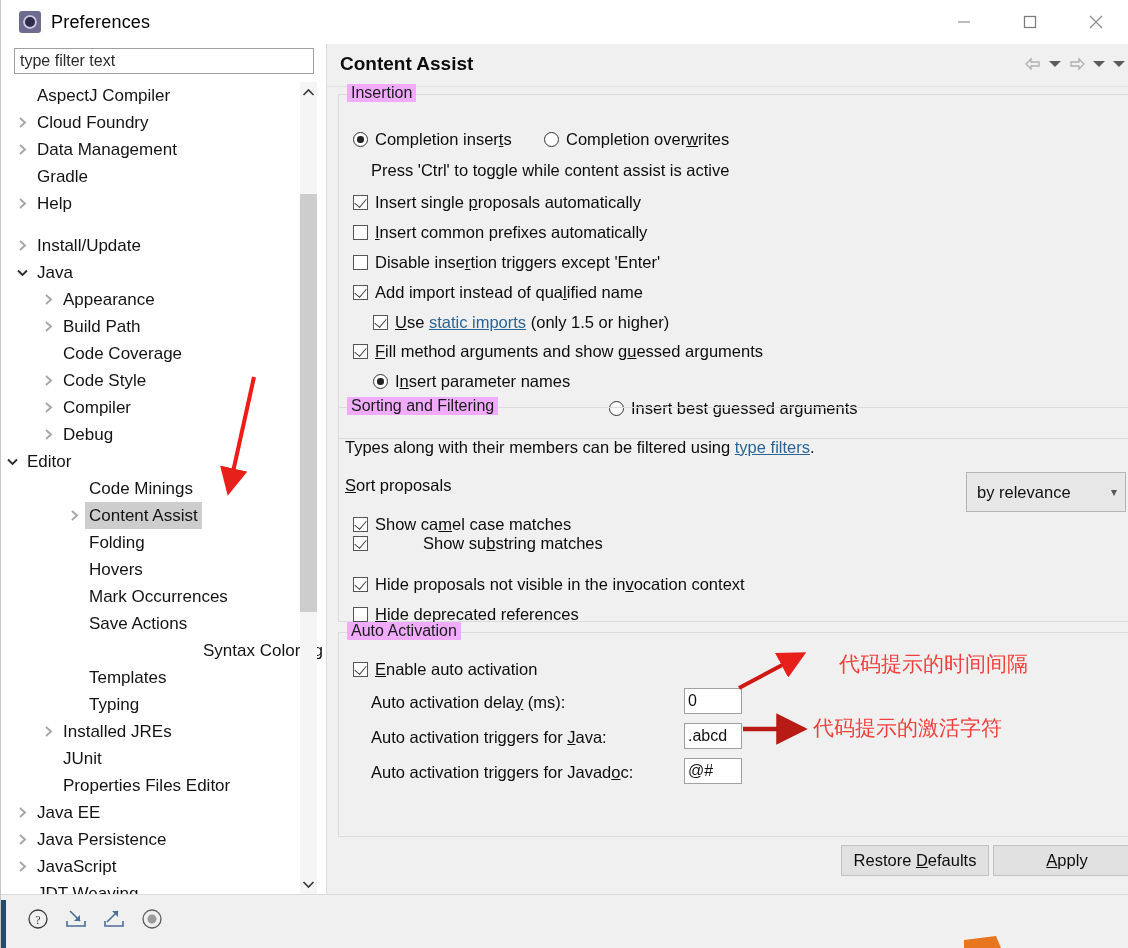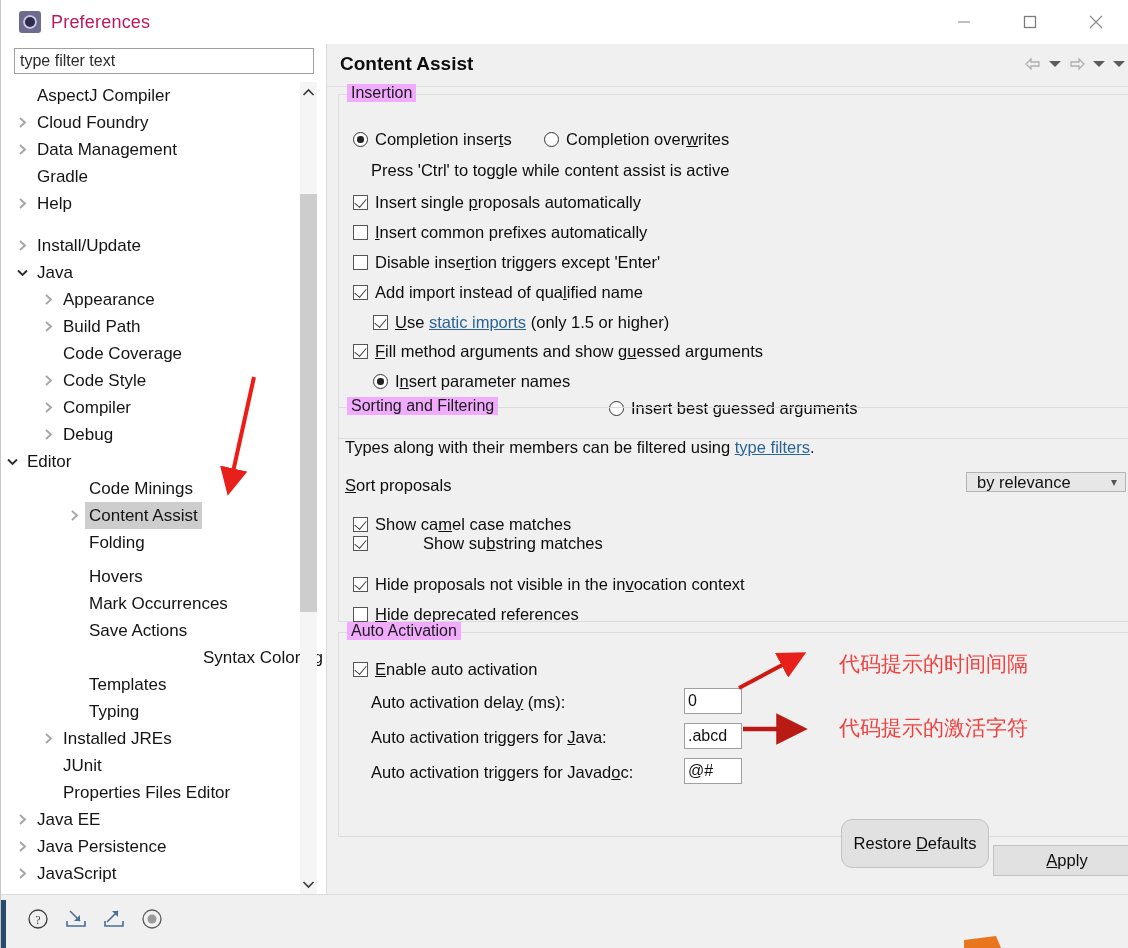--- a/index.html
+++ b/index.html
@@ -30,21 +30,21 @@
     position: relative;
     flex: 0 0 auto;
   }
   .title-icon::before {
     content: ""; position: absolute; left: 4px; top: 4px;
     width: 14px; height: 14px; border-radius: 50%;
     background: #2f2b4d;
     box-shadow: 0 0 0 2px #c9c7dd inset;
   }
   .title-text {
-    font-size: 18px; color: #be185d; letter-spacing: .2px;
+    font-size: 18px; color: #000000; letter-spacing: .2px;
   }
   .win-btns {
     margin-left: auto; display: flex; height: 44px;
   }
   .win-btn {
     width: 66px; height: 44px; display: flex; align-items: center; justify-content: center;
     color: #9a9a9a;
   }
   .win-btn svg { display: block; }
 
@@ -321,21 +321,21 @@
             <svg width="9" height="13" viewBox="0 0 9 13">
               <polyline points="2,2 7,6.5 2,11" fill="none" stroke="#a6a6a6" stroke-width="1.9"></polyline>
             </svg>
           </span>
           <span class="tree-label">Content Assist</span>
         </div>
         <div class="tree-item" style="padding-left: 62px;">
           <span class="tw"></span>
           <span class="tree-label">Folding</span>
         </div>
-        <div class="tree-item" style="padding-left: 62px; margin-top: 7px;">
+        <div class="tree-item" style="padding-left: 62px;">
           <span class="tw"></span>
           <span class="tree-label">Hovers</span>
         </div>
         <div class="tree-item" style="padding-left: 62px;">
           <span class="tw"></span>
           <span class="tree-label">Mark Occurrences</span>
         </div>
         <div class="tree-item" style="padding-left: 62px; align-items: center;">
           <span class="tw"></span>
           <span class="tree-label">Save Actions</span>
@@ -501,21 +501,21 @@
 
       <div class="row" style="left:6px; top:30px;">
         <span>Types along with their members can be filtered using&nbsp;</span>
           <span class="link">type filters</span>
           <span>.</span>
       </div>
 
       <div class="row" style="left:6px; top:68px;">
         <span><span class="u">S</span>ort proposals</span>
       </div>
-      <div class="combo" style="left:627px; top:64px; width:160px; height:20px;">
+      <div class="combo" style="left:627px; top:64px; width:160px; height:40px;">
         <span class="cv">by relevance</span>
         <span class="ca">▾</span>
       </div>
 
       <div class="row" style="left:14px; top:107px;">
         <span class="cb checked"></span>
         <span>Show ca<span class="u">m</span>el case matches</span>
       </div>
       <div class="row" style="left:14px; top:126px;gap:48px;">
         <span class="cb checked"></span>
@@ -548,21 +548,21 @@
         <span>Auto activation triggers for <span class="u">J</span>ava:</span>
       </div>
       <input class="tin" style="position: absolute; left: 345px; top: 90px; width: 58px;" value=".abcd">
 
       <div class="row" style="left:32px; top:130px;">
         <span>Auto activation triggers for Javad<span class="u">o</span>c:</span>
       </div>
       <input class="tin" style="position: absolute; left: 345px; top: 125px; width: 58px;" value="@#">
     </div>
 
-    <div class="btn" style="left:514px; top:775px; width:148px; height:49px;border-radius:11px;">
+    <div class="btn" style="left:514px; top:801px; width:148px; height:31px;">
       <span>Restore <span class="u">D</span>efaults</span>
     </div>
     <div class="btn" style="left:666px; top:801px; width:148px; height:31px;">
       <span><span class="u">A</span>pply</span>
     </div>
   </div>
 
   <div class="footer-rule"></div>
   <div class="footer">
     <div class="foot-icons">
@@ -610,15 +610,15 @@
     <line x1="253" y1="377" x2="228" y2="490" stroke="#ef1b17" stroke-width="4" marker-end="url(#ah)"></line>
 
     <line x1="738" y1="688" x2="800" y2="655" stroke="#cf1a14" stroke-width="4" marker-end="url(#ah)"></line>
 
     <line x1="742" y1="729" x2="800" y2="729" stroke="#b81a14" stroke-width="4.5" marker-end="url(#ah2)"></line>
 
     <polygon points="963,940 995,936 1000,948 963,948" fill="#e8761f"></polygon>
   </svg>
 
   <div class="anno" style="left:838px; top:650px;">代码提示的时间间隔</div>
-  <div class="anno" style="left:838px; top:714px;text-align:center;">代码提示的激活字符</div>
+  <div class="anno" style="left:812px; top:714px;text-align:center;">代码提示的激活字符</div>
 
 </div>
 
 </body></html>

